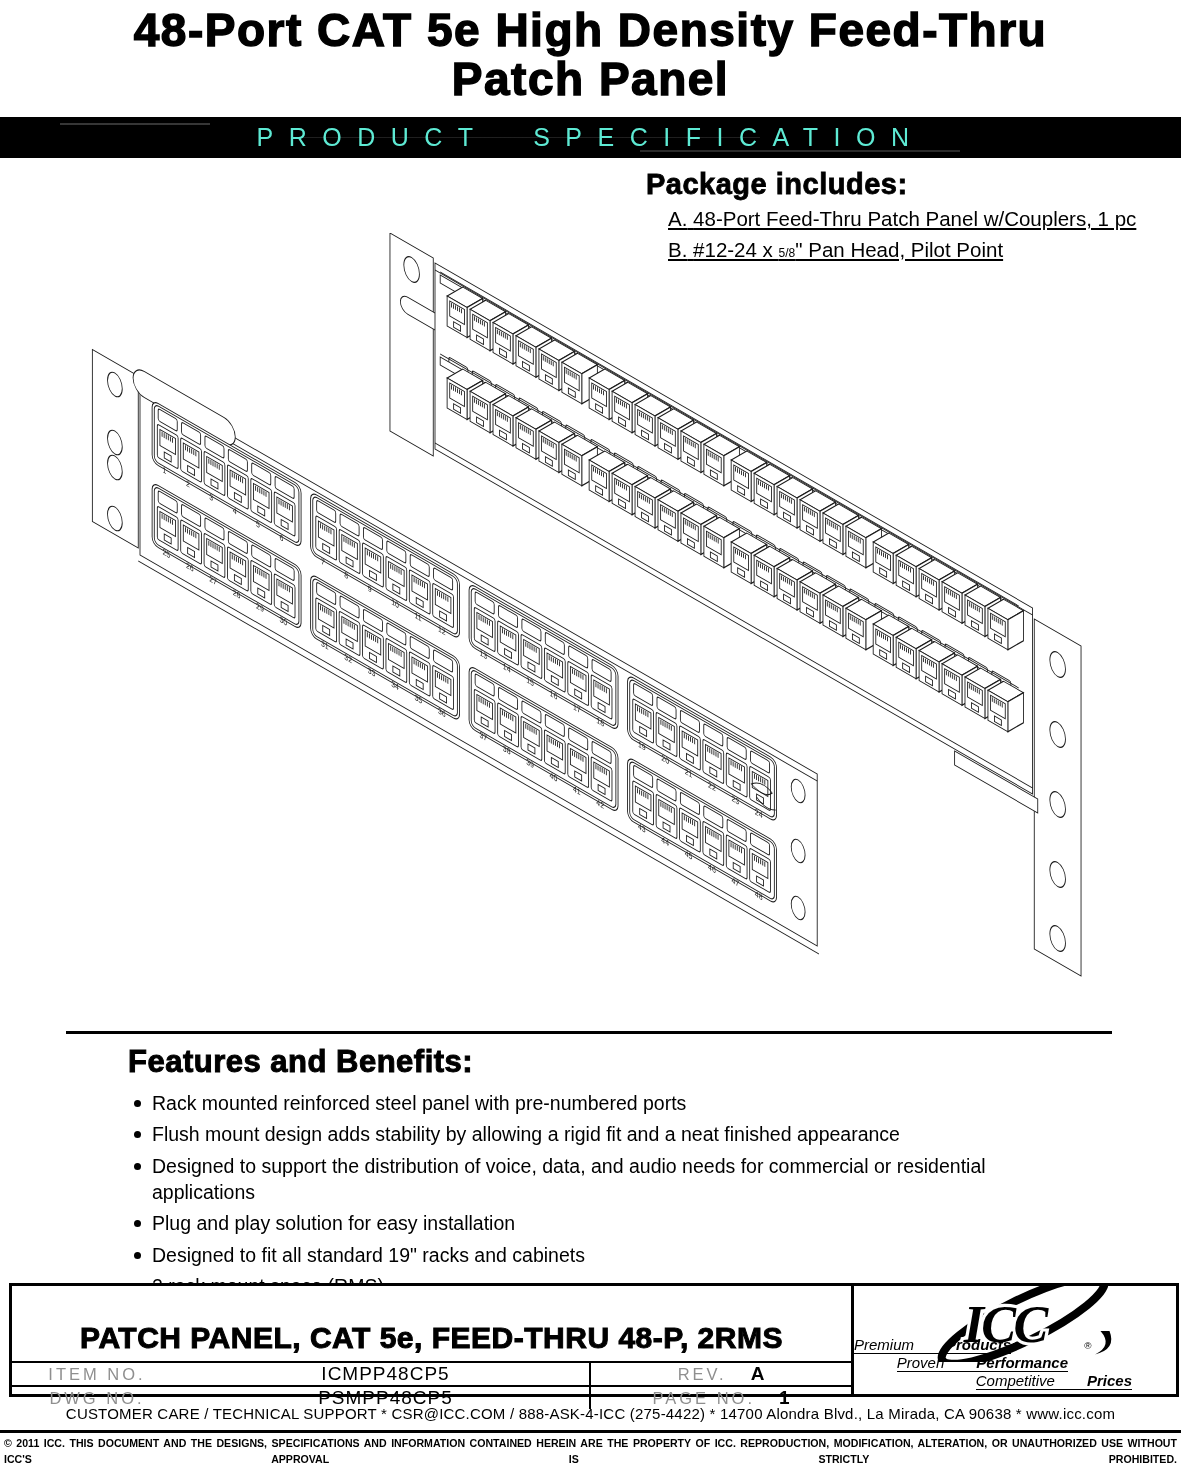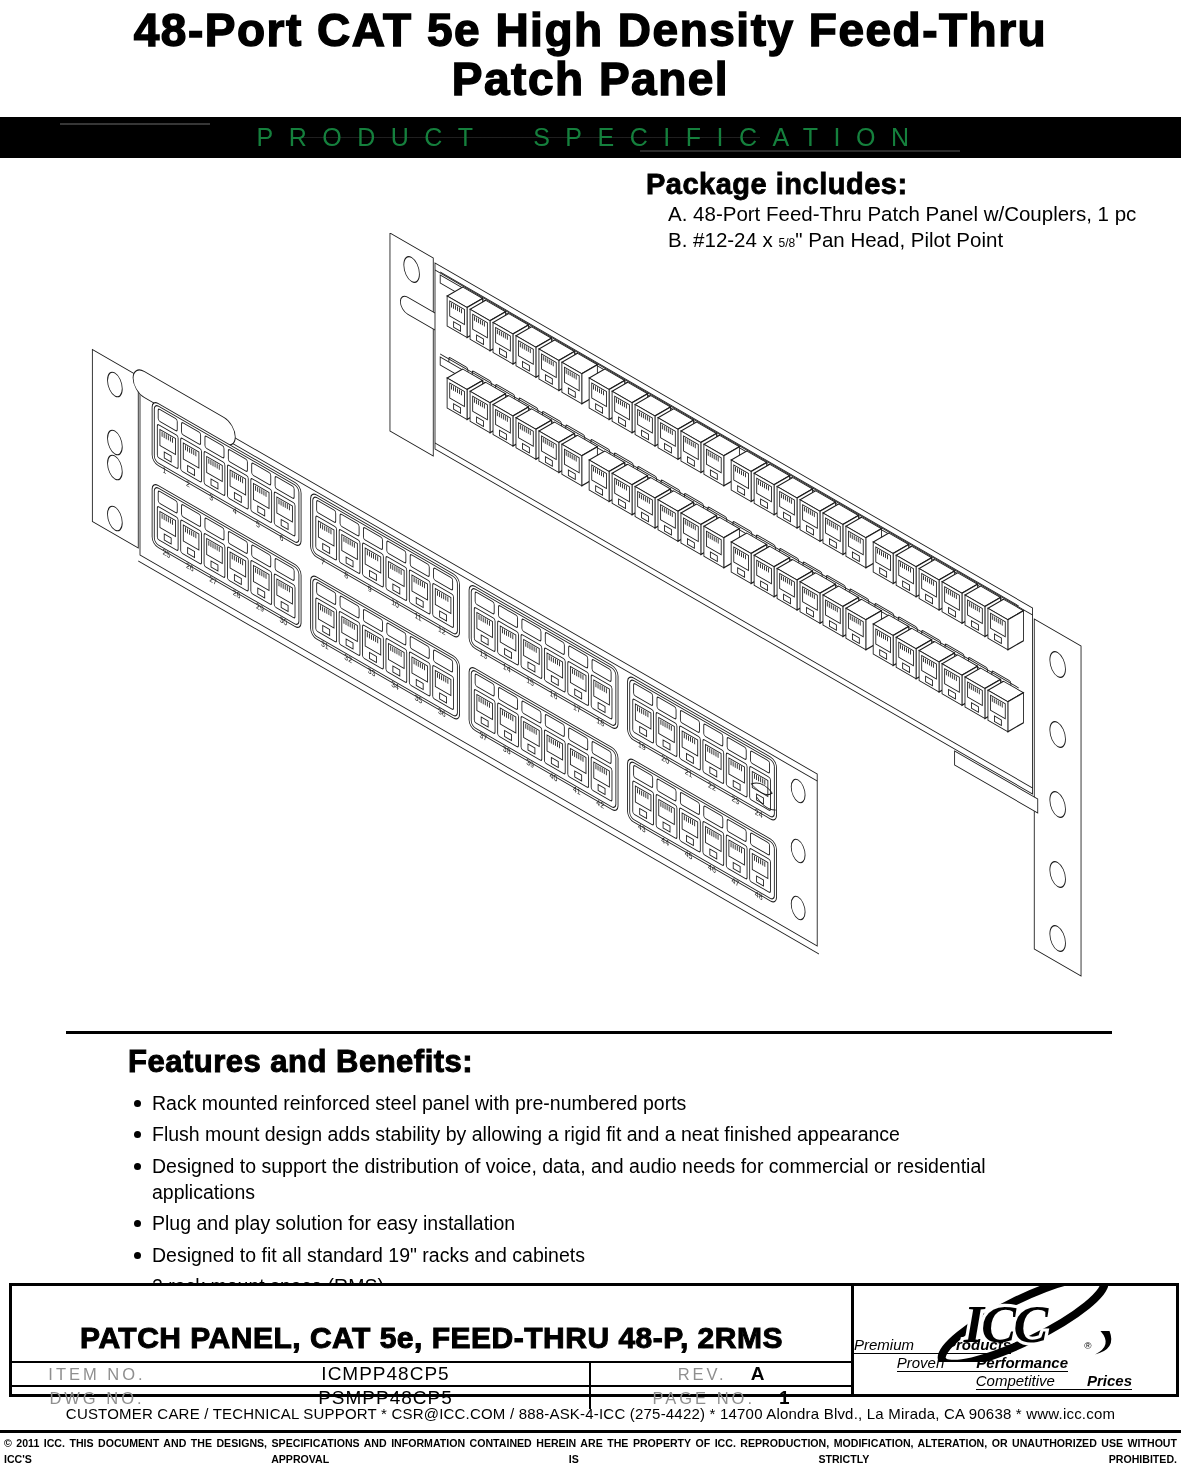--- a/index.html
+++ b/index.html
@@ -18,27 +18,27 @@
     display:flex; align-items:center; justify-content:center; overflow:hidden;
   }
   .banner::before { 
     content:""; position:absolute; inset:0;
     background:
       linear-gradient(90deg, transparent 0 60px, rgba(120,120,120,.45) 60px 210px, transparent 210px 100%) 0 6px / 100% 2px no-repeat,
       linear-gradient(90deg, transparent 0 640px, rgba(110,110,110,.4) 640px 960px, transparent 960px 100%) 0 33px / 100% 2px no-repeat,
       linear-gradient(90deg, transparent 0 300px, rgba(90,90,90,.35) 300px 760px, transparent 760px 100%) 0 20px / 100% 1px no-repeat;
   }
   .banner span {
-    position:relative; color:#15803d; font-weight:300; font-size:25px;
+    position:relative; color:#5eead4; font-weight:300; font-size:25px;
     letter-spacing:0.62em; word-spacing:0.9em; font-family:"Liberation Sans",sans-serif;
   }
   
   .package { position:absolute; left:646px; top:168px; width:520px; }
   .package h2 { font-size:29px; font-weight:900; letter-spacing:0.5px; -webkit-text-stroke:0.8px #000; }
-  .package .pkg-item { font-size:20.5px; padding-left:22px; line-height:1.25; }
+  .package .pkg-item { font-size:20.5px; margin-top:5px; padding-left:22px; line-height:1.25;text-decoration:underline; }
   .package .pkg-item .frac { font-size:12px; }
   .package .pkg-cont { padding-left:47px; font-size:20.5px; line-height:1.25; margin-top:2px; }
   
   #panel-drawing { position:absolute; left:0; top:233px; stroke:#1c1c1c; fill:none; stroke-width:1; }
   
   .divider { position:absolute; left:66px; top:1031px; width:1046px; height:3px; background:#000; }
   
   .features { position:absolute; left:128px; top:1044px; width:950px; }
   .features h2 { font-size:31px; font-weight:900; letter-spacing:0.5px; -webkit-text-stroke:1px #000; }
   .features ul { list-style:none; margin-top:10px; }

